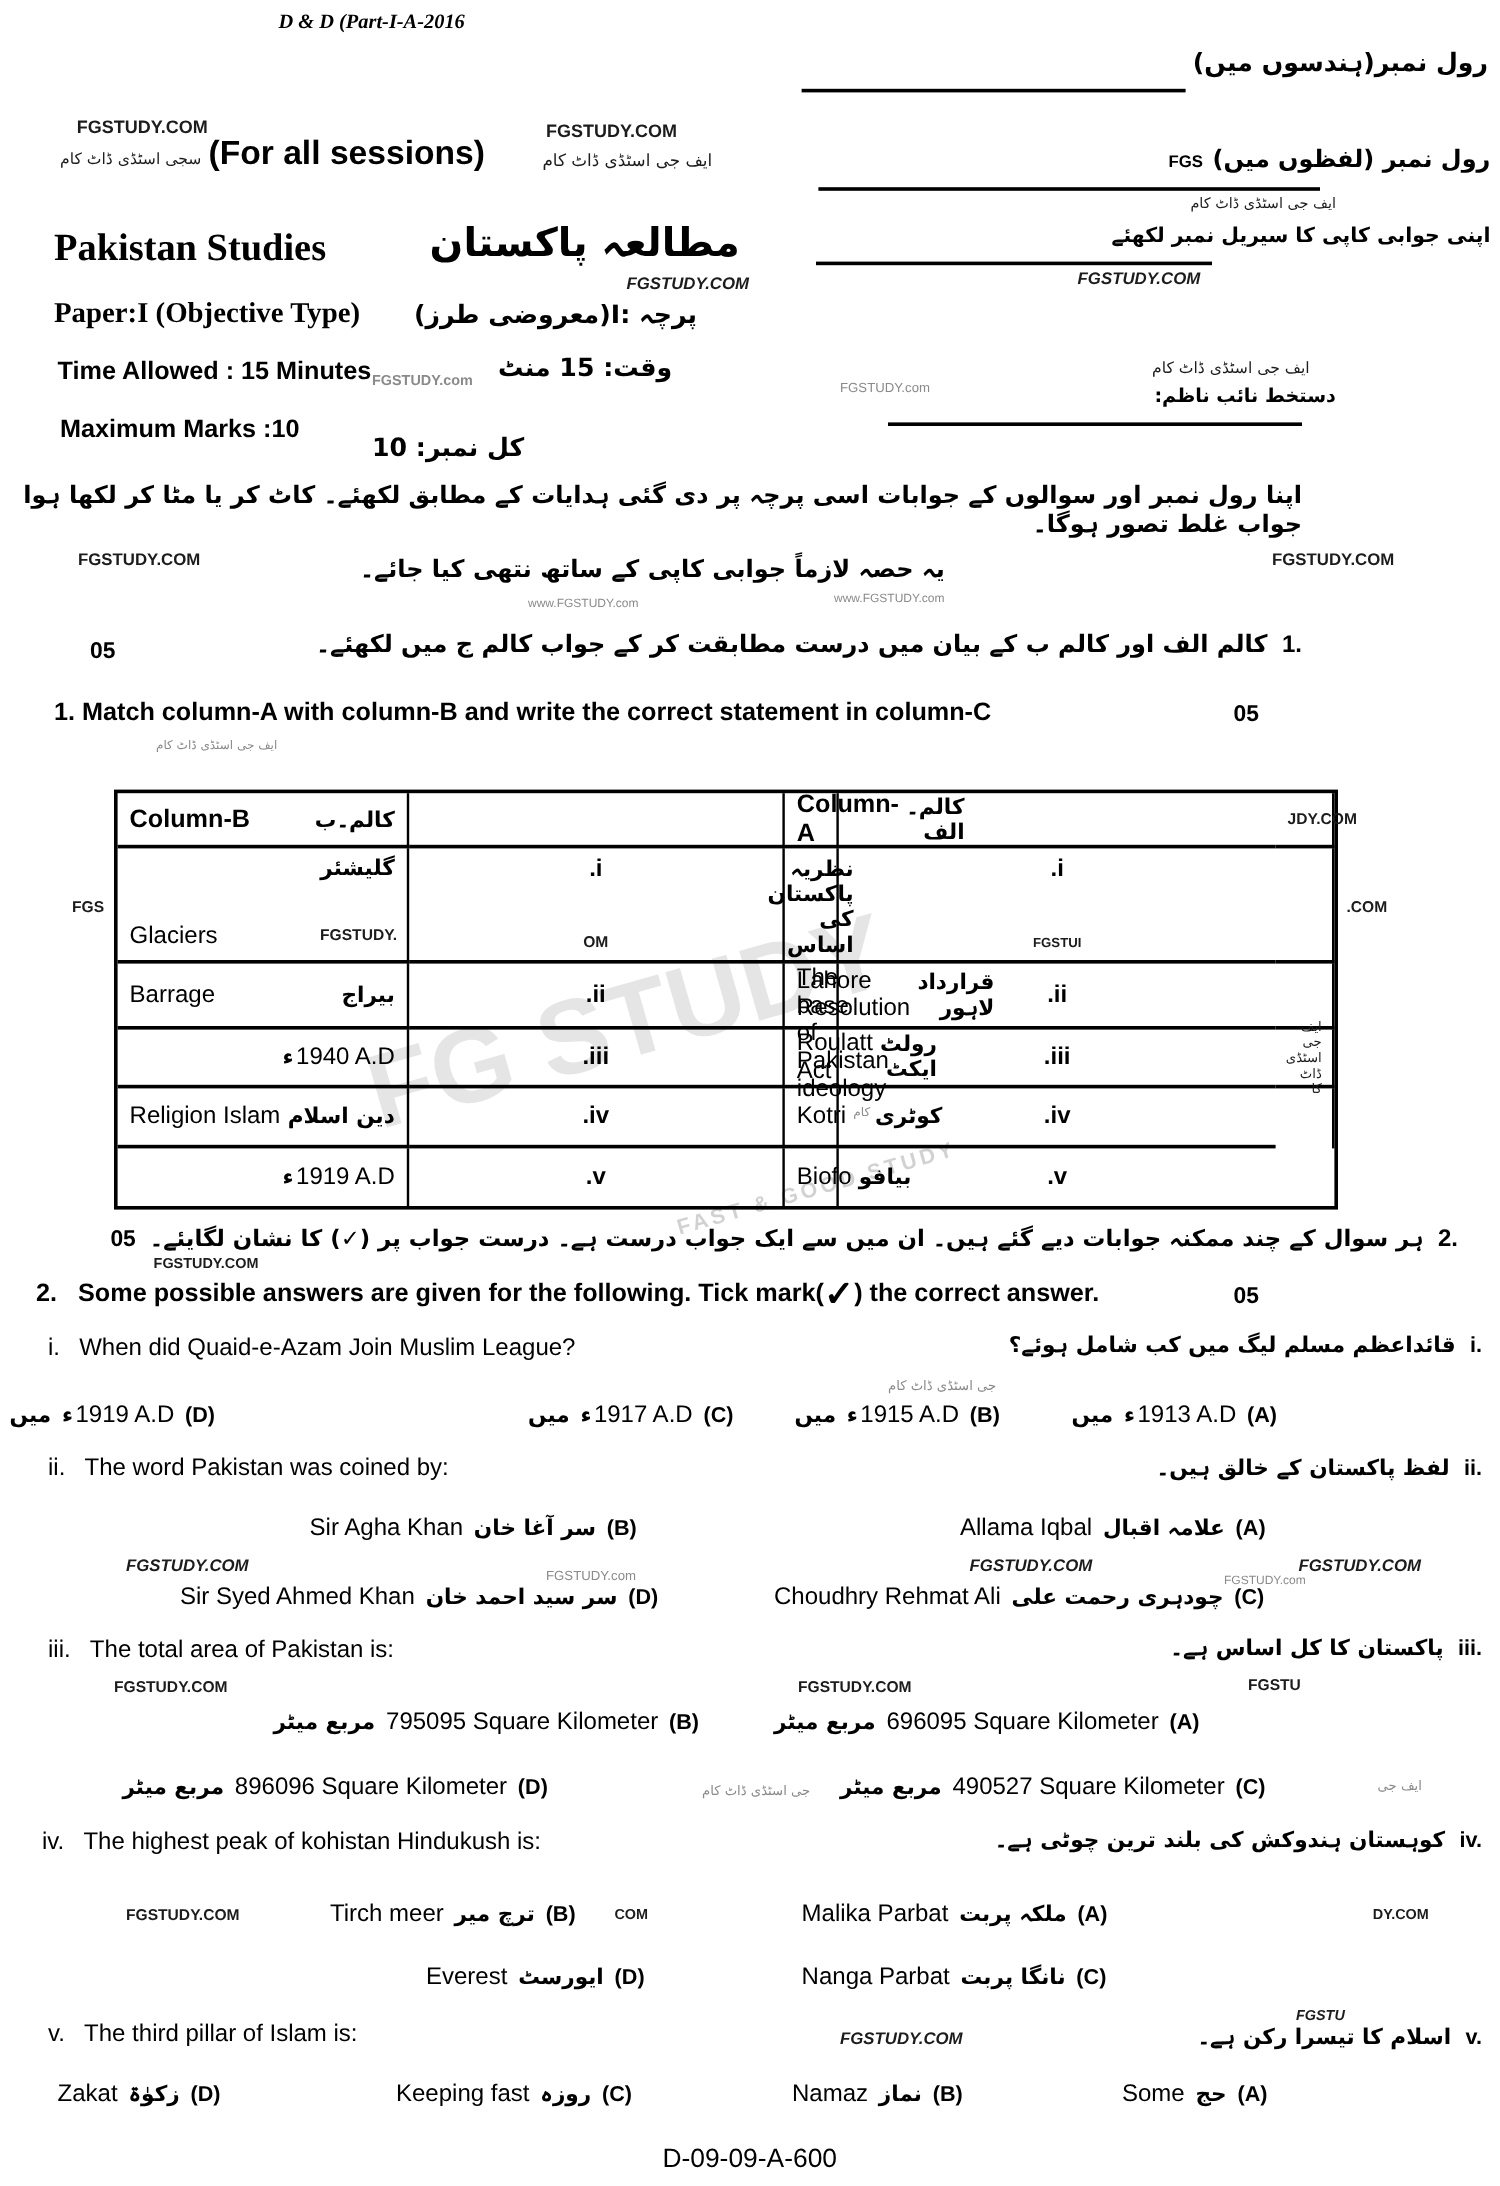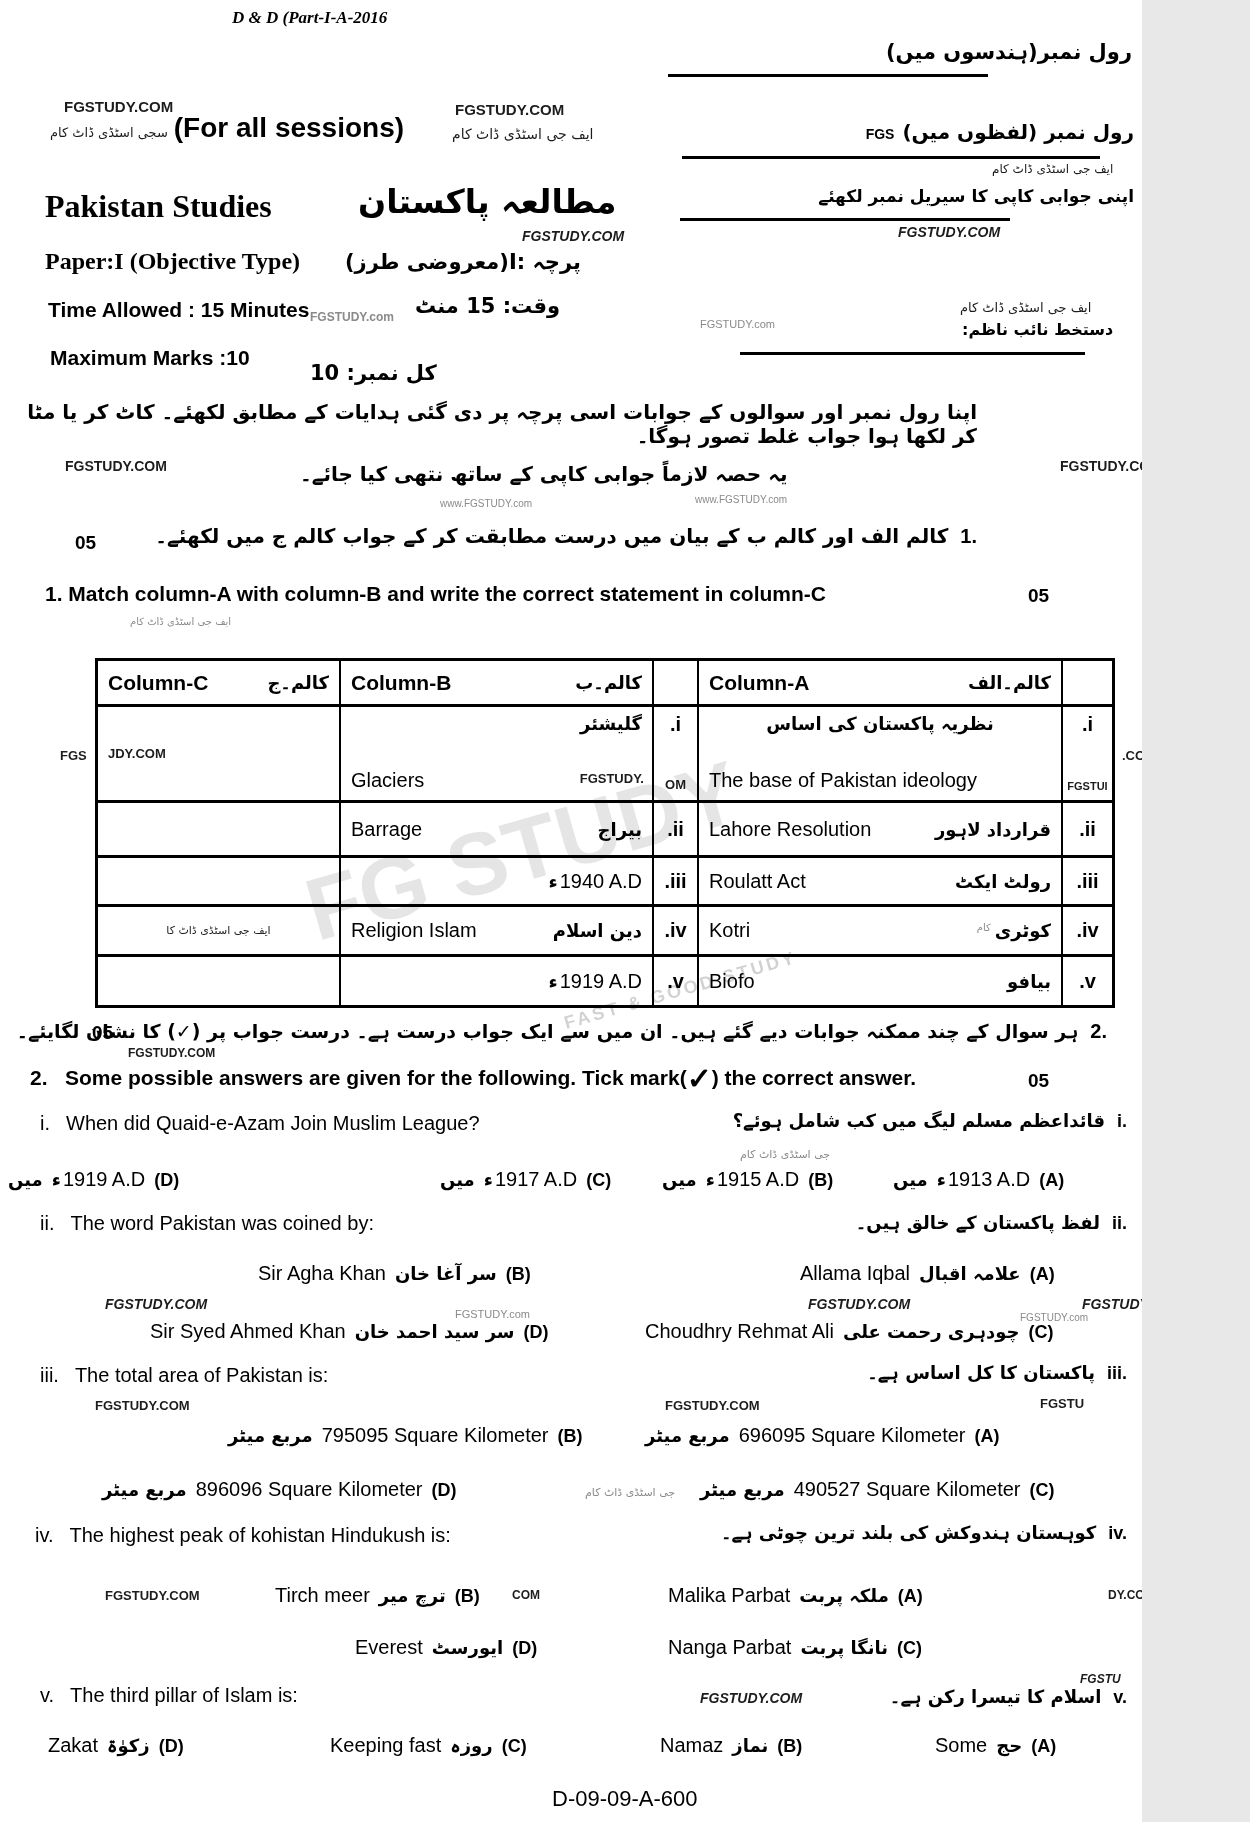--- a/index.html
+++ b/index.html
@@ -1,16 +1,16 @@
 <!DOCTYPE html>
 <html><head>
 <meta charset="utf-8">
 <style>
   html,body{margin:0;padding:0;background:#e8e8e8}
-  .sheet{position:relative;width:1142px;height:1822px;background:#ffffff;color:#000;overflow:hidden;
+  .sheet{position:relative;width:1250px;height:1822px;background:#ffffff;color:#000;overflow:hidden;
          font-family:"Liberation Sans",sans-serif}
   .abs{position:absolute}
   .en{font-family:"Liberation Sans",sans-serif}
   .sr{font-family:"Liberation Serif",serif}
   .u{font-family:"DejaVu Sans",sans-serif;direction:rtl;unicode-bidi:isolate}
   .b{font-weight:700}
   .it{font-style:italic}
   .wm{color:#1c1c1c}
   .wml{color:#8a8a8a}
   .line{border-bottom:3px solid #000;height:0}
@@ -98,24 +98,20 @@
   <div class="abs en b" style="left:45px;top:582px;font-size:21px">1. Match column-A with column-B and write the correct statement in column-C</div>
   <div class="abs en b" style="left:1028px;top:585px;font-size:19px">05</div>
   <div class="abs u wml" style="left:130px;top:616px;font-size:10px">ایف جی اسٹڈی ڈاٹ کام</div>
 
   <div class="abs ghost" style="left:300px;top:800px;font-size:88px">FG STUDY</div>
   <div class="abs ghost" style="left:560px;top:980px;font-size:18px;letter-spacing:3px;color:rgba(0,0,0,0.18)">FAST &amp; GOOD STUDY</div>
 
   <div class="tbl">
 
     <div class="cell head">
-      <span class="en he">Column-C</span>
-      <span class="u hu">کالم۔ج</span>
-    </div>
-    <div class="cell head">
       <span class="en he">Column-B</span>
       <span class="u hu">کالم۔ب</span>
     </div>
     <div class="cell head num"></div>
     <div class="cell head">
       <span class="en he">Column-A</span>
       <span class="u hu">کالم۔الف</span>
     </div>
     <div class="cell head num lastcol"></div>
 
@@ -345,21 +341,21 @@
     <span class="en">Tirch meer</span>
       <span class="u">ترچ میر</span>
       <span class="l">(B)</span>
   </div>
   <div class="abs en b wm" style="left:512px;top:1588px;font-size:12px">COM</div>
   <div class="abs opt" style="left:668px;top:1584px">
     <span class="en">Malika Parbat</span>
       <span class="u">ملکہ پربت</span>
       <span class="l">(A)</span>
   </div>
-  <div class="abs en b wm" style="left:1108px;top:1588px;font-size:12px">DY.COM</div>
+  <div class="abs en b wm" style="left:1144px;top:1588px;font-size:12px">DY.COM</div>
   <div class="abs opt" style="left:355px;top:1636px">
     <span class="en">Everest</span>
       <span class="u">ایورسٹ</span>
       <span class="l">(D)</span>
   </div>
   <div class="abs opt" style="left:668px;top:1636px">
     <span class="en">Nanga Parbat</span>
       <span class="u">نانگا پربت</span>
       <span class="l">(C)</span>
   </div>

